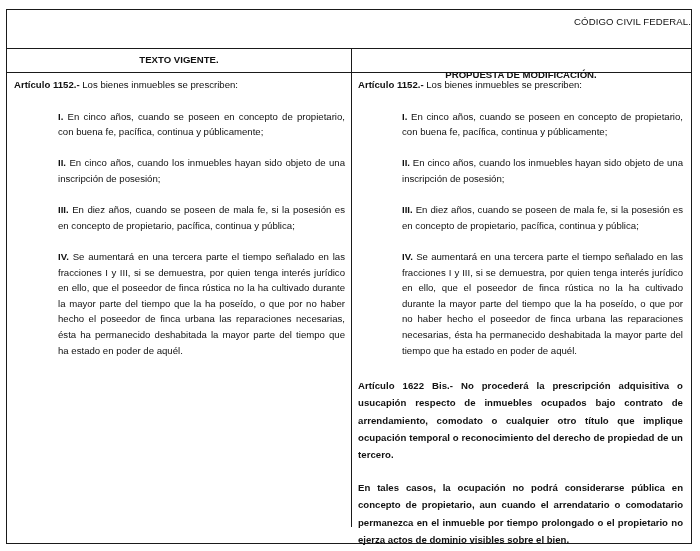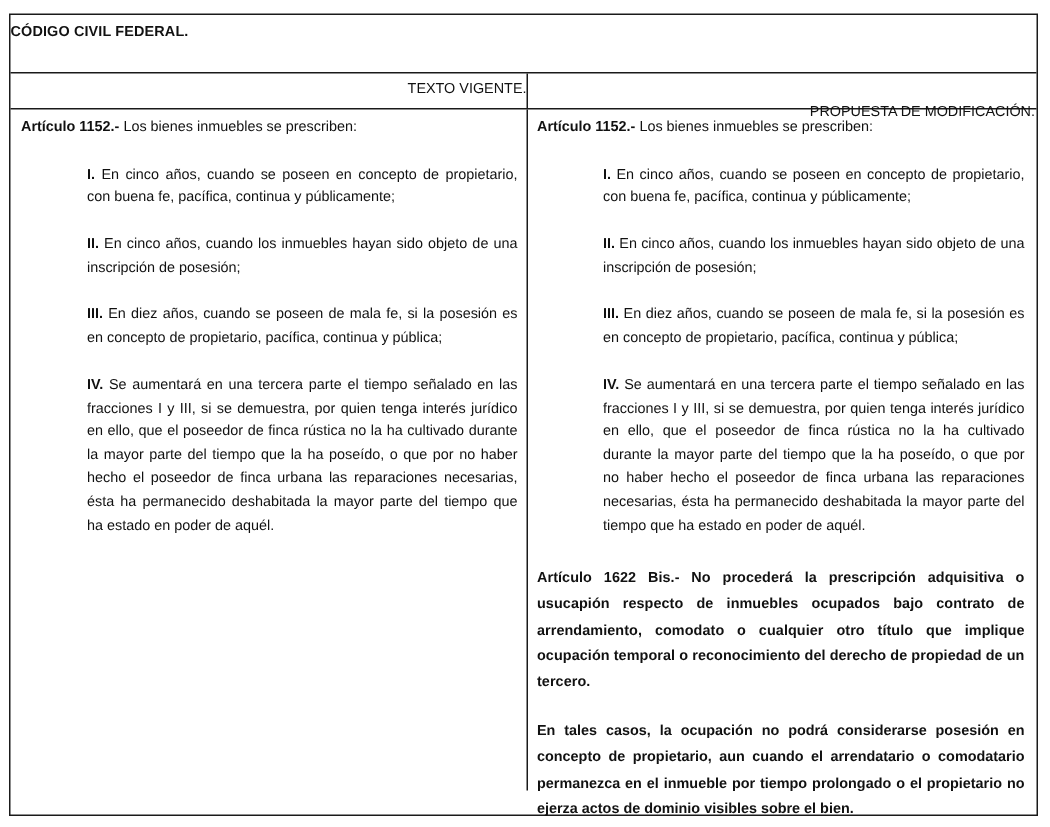--- a/index.html
+++ b/index.html
@@ -24,39 +24,39 @@
       border: 1.5px solid #1a1a1a;
       box-sizing: border-box;
     }
     .title-row {
       position: absolute;
       left: 0; top: 0;
       width: 100%;
       height: 39px;
       border-bottom: 1.5px solid #1a1a1a;
       box-sizing: border-box;
-      text-align: left;
-      font-weight: bold;
+      text-align: right;
+      font-weight: normal;
       padding-top: 6px;
       font-size: 9.6px;
       letter-spacing: 0.1px;
     }
     .header-row {
       position: absolute;
       left: 0; top: 39px;
       width: 100%;
       height: 24px;
       border-bottom: 1.5px solid #1a1a1a;
       box-sizing: border-box;
       display: flex;
     }
     .header-cell {
       flex: 0 0 auto;
-      text-align: right;
-      font-weight: normal;
+      text-align: center;
+      font-weight: bold;
       line-height: 22px;
       font-size: 9.6px;
       box-sizing: border-box;
     }
     .header-cell.left {
       width: 345px;
       border-right: 1.5px solid #1a1a1a;
     }
     .header-cell.right {
       width: 338px;
@@ -141,16 +141,16 @@
       <p class="item"><span class="b">I.</span><span> En cinco años, cuando se poseen en concepto de propietario, con buena fe, pacífica, continua y públicamente;</span></p>
 
       <p class="item"><span class="b">II.</span><span> En cinco años, cuando los inmuebles hayan sido objeto de una inscripción de posesión;</span></p>
 
       <p class="item"><span class="b">III.</span><span> En diez años, cuando se poseen de mala fe, si la posesión es en concepto de propietario, pacífica, continua y pública;</span></p>
 
       <p class="item"><span class="b">IV.</span><span> Se aumentará en una tercera parte el tiempo señalado en las fracciones I y III, si se demuestra, por quien tenga interés jurídico en ello, que el poseedor de finca rústica no la ha cultivado durante la mayor parte del tiempo que la ha poseído, o que por no haber hecho el poseedor de finca urbana las reparaciones necesarias, ésta ha permanecido deshabitada la mayor parte del tiempo que ha estado en poder de aquél.</span></p>
 
       <p class="bis">Artículo 1622 Bis.- No procederá la prescripción adquisitiva o usucapión respecto de inmuebles ocupados bajo contrato de arrendamiento, comodato o cualquier otro título que implique ocupación temporal o reconocimiento del derecho de propiedad de un tercero.</p>
 
-      <p class="bis2">En tales casos, la ocupación no podrá considerarse posesión en concepto de propietario, aun cuando el arrendatario o comodatario permanezca en el inmueble por tiempo prolongado o el propietario no ejerza actos de dominio visibles sobre el bien.</p>
+      <p class="bis2">En tales casos, la ocupación no podrá considerarse pública en concepto de propietario, aun cuando el arrendatario o comodatario permanezca en el inmueble por tiempo prolongado o el propietario no ejerza actos de dominio visibles sobre el bien.</p>
     </div>
   </div>
 </div>
 
 </body></html>

